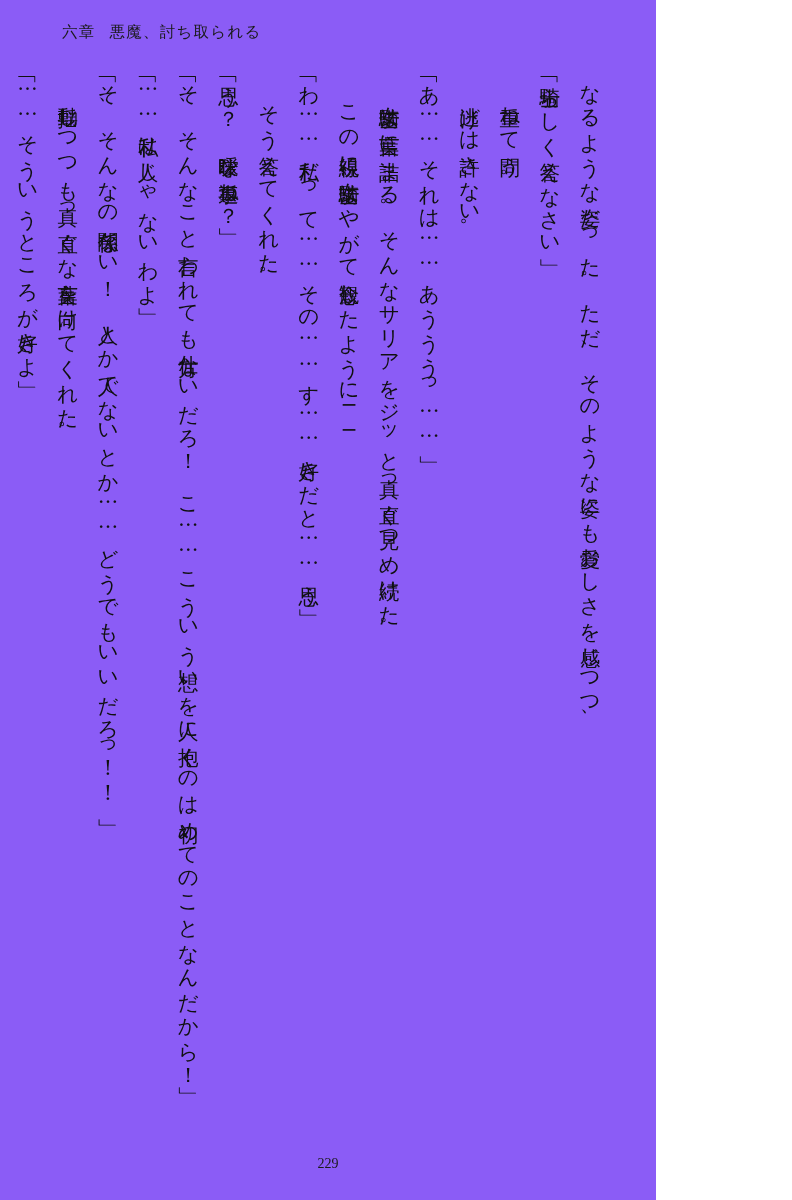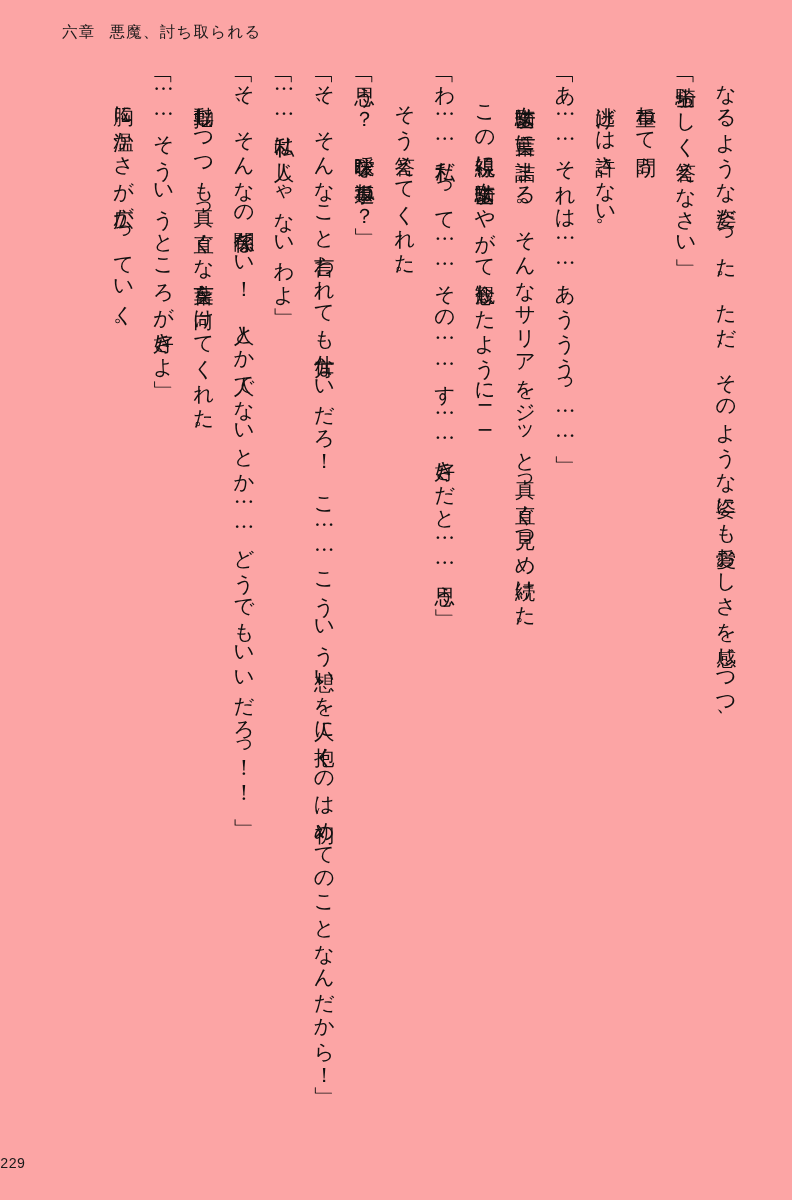--- a/index.html
+++ b/index.html
@@ -12,23 +12,23 @@
     height: 1200px;
     position: relative;
     font-family: "DejaVu Serif", "Liberation Serif", serif;
     color: #111111;
     overflow: hidden;
   }
 
   .page {
     position: absolute;
     inset: 0;
-    width: 792px;
+    width: 656px;
     height: 1200px;
-    background: #fca5a5;
+    background: #8b5cf6;
   }
 
   
   .running-header {
     position: absolute;
     top: 22px;
     left: 62px;
     font-size: 15.5px;
     letter-spacing: 0.08em;
     color: #1a1a1a;
@@ -61,24 +61,24 @@
   .body-text p.indent {
     text-indent: 1em;
   }
 
   
   .page-number {
     position: absolute;
     bottom: 28px;
     left: 0;
     right: 0;
-    text-align: left;
+    text-align: center;
     font-size: 14px;
     color: #1a1a1a;
-    font-family: Liberation Mono, monospace;
+    font-family: Liberation Serif, serif;
   }
 </style>
 </head>
 <body>
 
 <div class="page">
 
   <div class="running-header">
     <span class="chapter-num">六章</span><span>悪魔、討ち取られる</span>
   </div>

